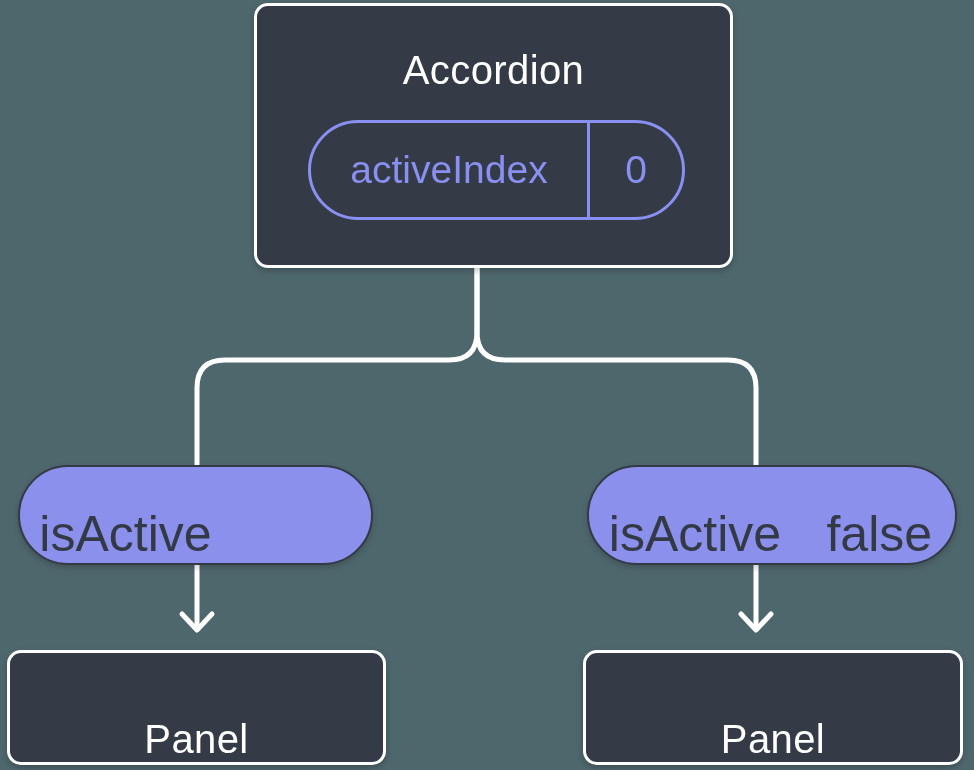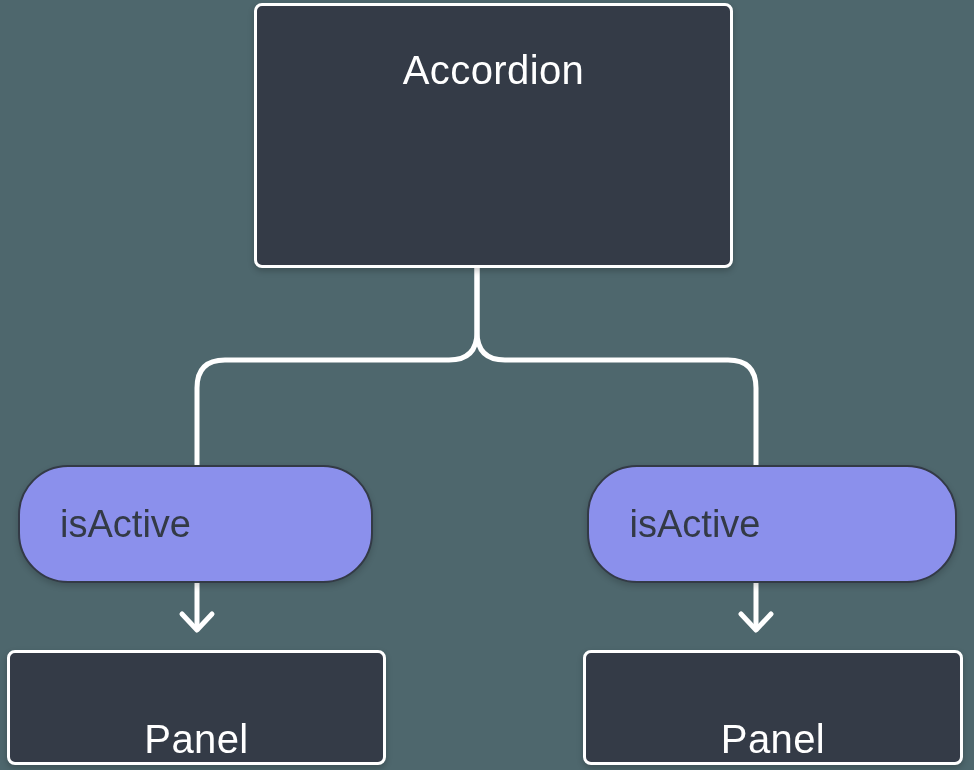--- a/index.html
+++ b/index.html
@@ -26,21 +26,21 @@
     stroke:var(--connector);
     stroke-width:5;
     fill:none;
     stroke-linecap:round;
     stroke-linejoin:round;
   }
   .node{
     position:absolute;
     background:var(--node-fill);
     border:3px solid var(--node-border);
-    border-radius:8px;
+    border-radius:14px;
     color:var(--title-text);
     z-index:2;
     box-shadow:0 3px 6px rgba(0,0,0,0.22);
   }
   .node-title{
     font-size:40px;
     font-weight:500;
     letter-spacing:0.4px;
     color:var(--title-text);
     text-align:center;
@@ -60,27 +60,27 @@
     font-size:39px;
   }
   .state-pill .cell{
     display:flex;align-items:center;justify-content:center;
   }
   .state-pill .cell.name{flex:0 0 276px;}
   .state-pill .cell.value{flex:1 1 auto;}
   .state-pill .divider{width:3px;background:var(--accent-purple);}
   .prop-pill{
     position:absolute;
-    top:465px;height:118px;
+    top:465px;height:100px;
     background:var(--pill-fill);
     border:2.5px solid var(--pill-text);
     border-radius:50px;
-    display:flex;align-items:center;
+    display:flex;align-items:flex-end;
     color:var(--pill-text);
-    font-size:38px;
+    font-size:50px;
     z-index:2;
     box-shadow:0 3px 6px rgba(0,0,0,0.18);
   }
   .prop-pill .cell{display:flex;align-items:center;justify-content:center;}
   .prop-pill .divider{width:2.5px;background:var(--pill-text);}
   #prop-pill-left{left:18px;width:355px;}
   #prop-pill-left .cell.name{flex:0 0 211px;}
   #prop-pill-left .cell.value{flex:1 1 auto;}
   #prop-pill-right{left:587px;width:370px;}
   #prop-pill-right .cell.name{flex:0 0 212px;}
@@ -100,30 +100,36 @@
     <path class="connector" d="M 477 266 L 477 332 Q 477 360 449 360 L 225 360 Q 197 360 197 388 L 197 468"></path>
     <path class="connector" d="M 477 266 L 477 332 Q 477 360 505 360 L 728 360 Q 756 360 756 388 L 756 468"></path>
     <path class="connector" d="M 197 563 L 197 626"></path>
     <path class="connector" d="M 182 614 L 197 630 L 212 614"></path>
     <path class="connector" d="M 756 563 L 756 626"></path>
     <path class="connector" d="M 741 614 L 756 630 L 771 614"></path>
   </svg>
 
   <div class="node" id="accordion-node">
     <div class="node-title">Accordion</div>
+    <div class="state-pill">
+      <div class="cell name">activeIndex</div>
+      <div class="divider"></div>
+      <div class="cell value">0</div>
+    </div>
   </div>
 
   <div class="prop-pill" id="prop-pill-left">
     <div class="cell name">isActive</div>
     <div class="divider"></div>
   </div>
 
   <div class="prop-pill" id="prop-pill-right">
     <div class="cell name">isActive</div>
     <div class="divider"></div>
+    <div class="cell value">false</div>
   </div>
 
   <div class="node panel-node" id="panel-node-left">
     <div class="node-title">Panel</div>
   </div>
 
   <div class="node panel-node" id="panel-node-right">
     <div class="node-title">Panel</div>
   </div>
 

